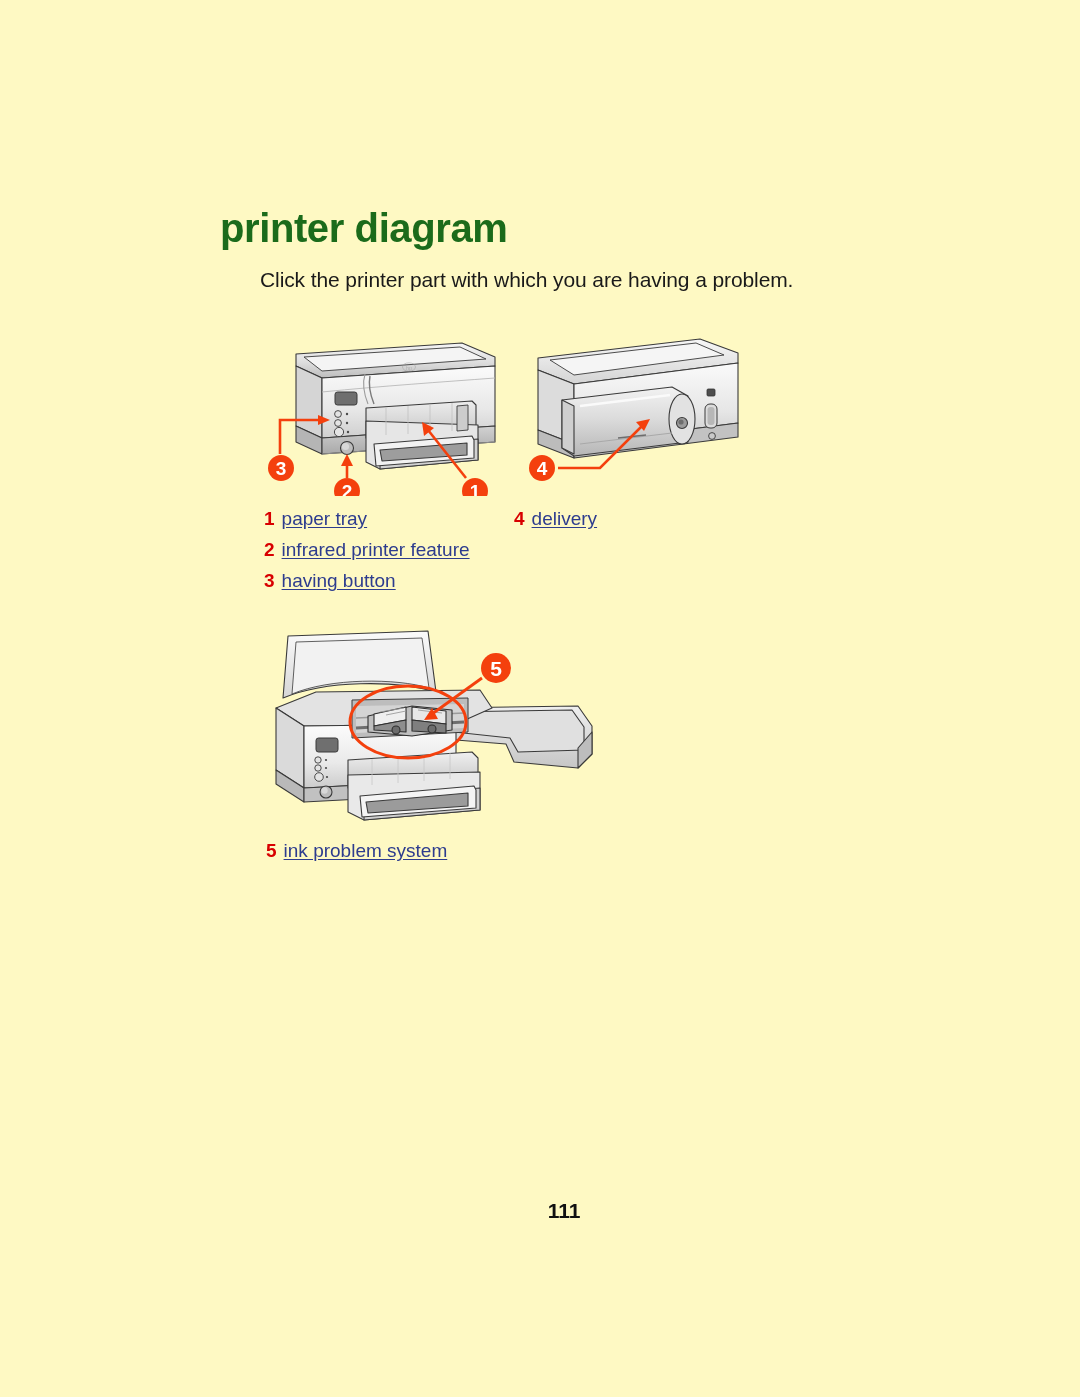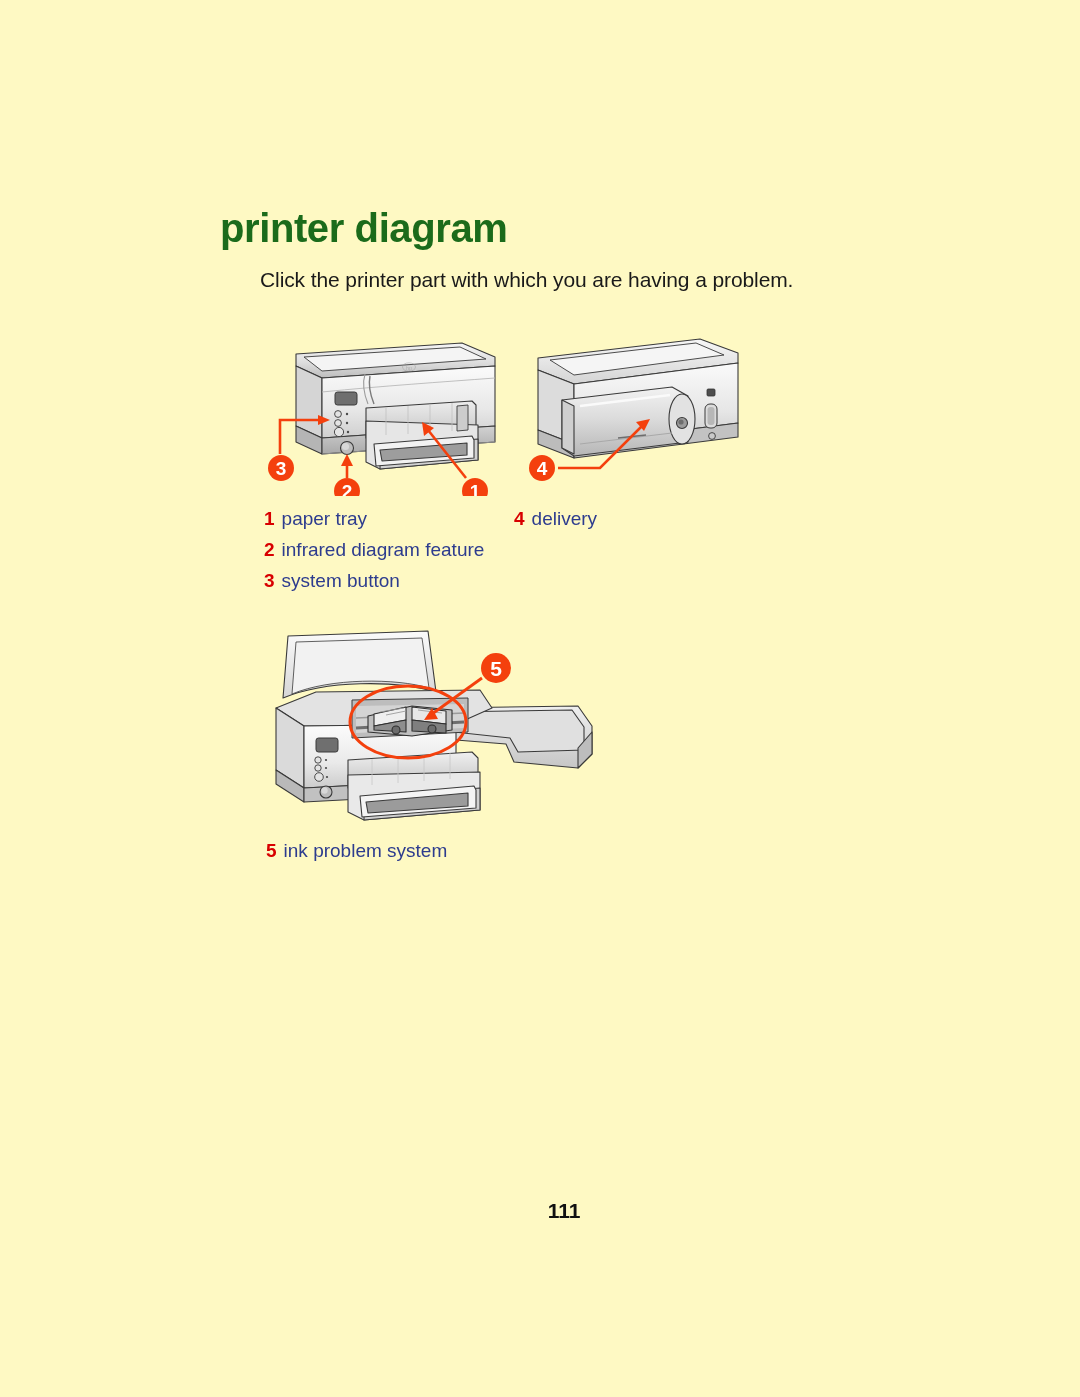--- a/index.html
+++ b/index.html
@@ -55,20 +55,21 @@
     align-items: baseline;
     gap: 7px;
   }
   .legend-num {
     color: #d80000;
     font-weight: bold;
     font-size: 19px;
   }
   .legend-link {
     color: #2d3c8e;
+    text-decoration: underline;
     text-underline-offset: 2px;
     cursor: pointer;
   }
   #legend-left  { left: 264px; top: 503px; }
   #legend-right { left: 514px; top: 503px; }
   #legend-ink   { left: 266px; top: 835px; }
 
   
   .page-number {
     position: absolute;
@@ -272,25 +273,25 @@
     </svg>
   </div>
 
   <div class="legend" id="legend-left">
     <div class="legend-row">
       <span class="legend-num">1</span>
       <span class="legend-link">paper tray</span>
     </div>
     <div class="legend-row">
       <span class="legend-num">2</span>
-      <span class="legend-link">infrared diagram feature</span>
+      <span class="legend-link">infrared printer feature</span>
     </div>
     <div class="legend-row">
       <span class="legend-num">3</span>
-      <span class="legend-link">system button</span>
+      <span class="legend-link">having button</span>
     </div>
   </div>
 
   <div class="legend" id="legend-right">
     <div class="legend-row">
       <span class="legend-num">4</span>
       <span class="legend-link">delivery</span>
     </div>
   </div>
 

